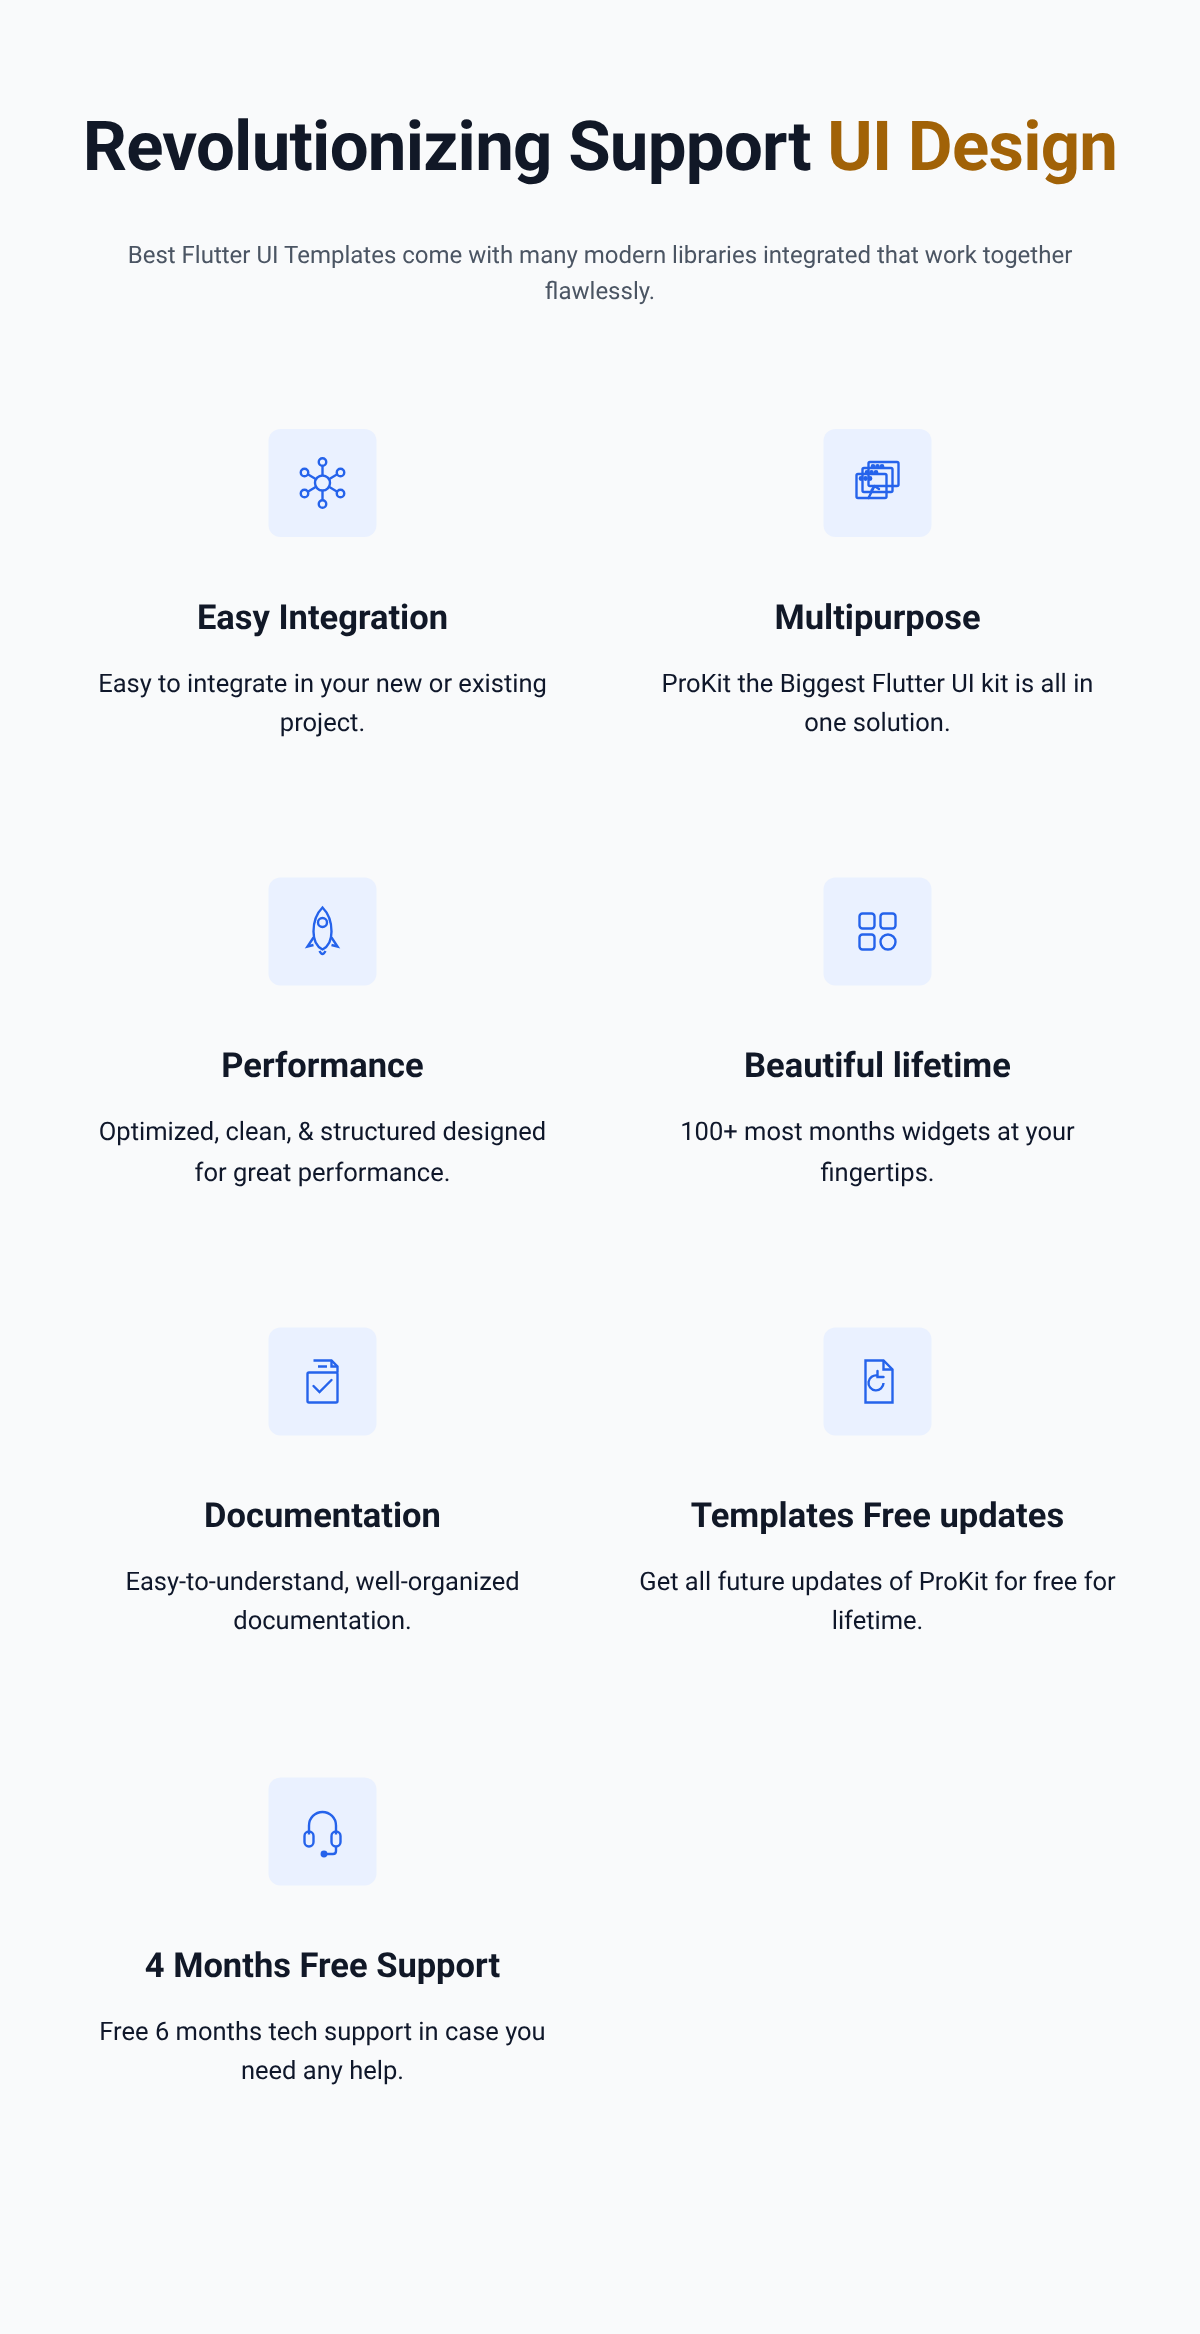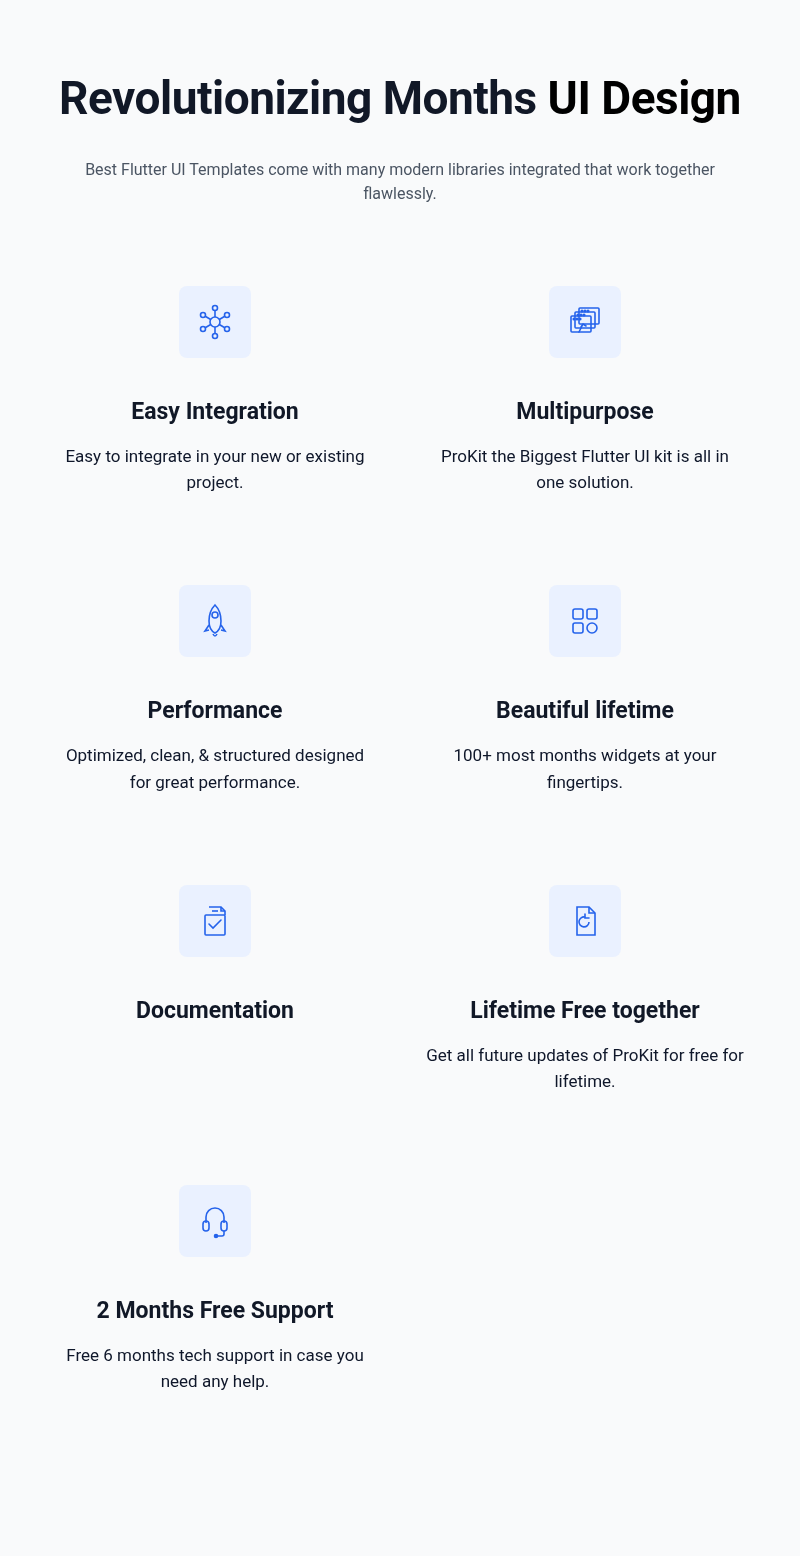--- a/index.html
+++ b/index.html
@@ -15,21 +15,21 @@
     margin-bottom: 30px;
   }
   .heading h1 {
     font-size: 46px;
     font-weight: 700;
     line-height: 1.25;
     letter-spacing: -0.5px;
     color: #111827;
   }
   .heading h1 .accent {
-    color: #000000;
+    color: #a16207;
   }
   .subtitle {
     text-align: center;
     font-size: 16px;
     color: #4b5563;
     max-width: 640px;
     margin: 0 auto 80px;
     line-height: 1.5;
   }
   .grid {
@@ -70,21 +70,21 @@
     color: #0f172a;
     line-height: 1.55;
     padding: 0 6px;
   }
 </style>
 </head>
 <body>
 
 <div class="heading">
   <h1>
-    <span>Revolutionizing Months </span><span class="accent">UI Design</span>
+    <span>Revolutionizing Support </span><span class="accent">UI Design</span>
   </h1>
 </div>
 
 <p class="subtitle">Best Flutter UI Templates come with many modern libraries integrated that work together flawlessly.</p>
 
 <div class="grid">
 
   <div class="card">
     <div class="icon-box">
       <svg viewBox="0 0 40 40">
@@ -161,42 +161,43 @@
     <div class="icon-box">
       <svg viewBox="0 0 40 40">
           <path d="M14 6 L26 6 L30 10 L30 14"></path>
           <path d="M26 6 L26 10 L30 10"></path>
           <line x1="17" y1="10" x2="23" y2="10"></line>
           <rect x="10" y="14" width="20" height="20" rx="1"></rect>
           <path d="M14 23 L18 27 L26 19" stroke-linecap="round"></path>
         </svg>
     </div>
     <h3>Documentation</h3>
+    <p>Easy-to-understand, well-organized documentation.</p>
   </div>
 
   <div class="card">
     <div class="icon-box">
       <svg viewBox="0 0 40 40">
           <path d="M12 6 L24 6 L30 12 L30 34 L12 34 Z"></path>
           <path d="M24 6 L24 12 L30 12"></path>
           <path d="M24 21 A5 5 0 1 1 20 16"></path>
           <path d="M20 13 L20 17 L24 17" stroke-linecap="round"></path>
         </svg>
     </div>
-    <h3>Lifetime Free together</h3>
+    <h3>Templates Free updates</h3>
     <p>Get all future updates of ProKit for free for lifetime.</p>
   </div>
 
   <div class="card">
     <div class="icon-box">
       <svg viewBox="0 0 40 40">
           <path d="M11 22 L11 16 A9 9 0 0 1 29 16 L29 22"></path>
           <rect x="8" y="20" width="6" height="10" rx="3"></rect>
           <rect x="26" y="20" width="6" height="10" rx="3"></rect>
           <path d="M29 30 L29 33 Q29 35 27 35 L22 35"></path>
           <circle cx="21" cy="35" r="1.5" fill="#2563eb"></circle>
         </svg>
     </div>
-    <h3>2 Months Free Support</h3>
+    <h3>4 Months Free Support</h3>
     <p>Free 6 months tech support in case you need any help.</p>
   </div>
 
 </div>
 
 </body></html>

